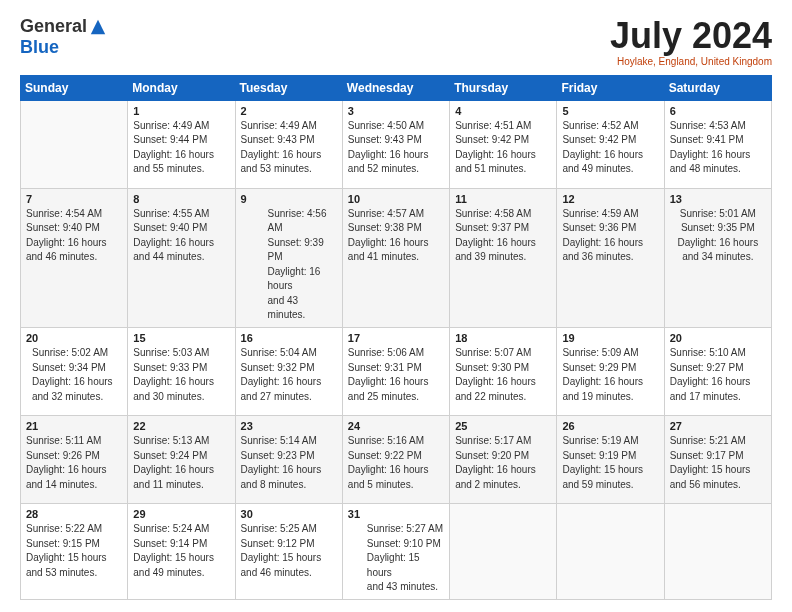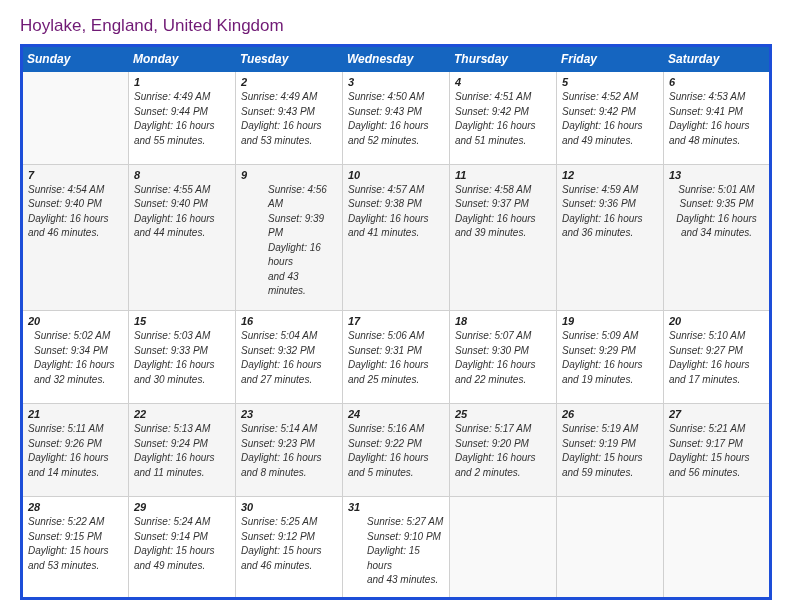--- a/index.html
+++ b/index.html
@@ -50,30 +50,29 @@
     .title-area {
       text-align: right;
     }
     .month-title {
       font-size: 36px;
       font-weight: bold;
       color: #222;
       line-height: 1.1;
     }
     .location {
-      font-size: 17px;
-      color: #701a75;
+      font-size: 10px;
+      color: #c2410c;
     }
     .calendar {
       flex: 1;
-      border: 3px solid #1d4ed8;
+      border: 1px solid #1d4ed8;
       border-collapse: collapse;
       width: 100%;
       table-layout: fixed;
-      font-style: italic;
     }
     .calendar th {
       background-color: #1565c0;
       color: #fff;
       font-size: 12px;
       font-weight: bold;
       padding: 5px 4px;
       text-align: left;
       border: 1px solid #1565c0;
     }
@@ -101,21 +100,31 @@
     }
     .row-alt td {
       background: #f5f5f5;
     }
   </style>
 </head>
 <body>
 
 <div class="page">
   <div class="header">
+    <div class="logo">
+      <div class="logo-text">
+        <span class="logo-general">General</span>
+        <svg class="logo-icon" viewBox="0 0 20 20">
+          <polygon points="10,2 18,18 2,18" fill="#1565c0"></polygon>
+        </svg>
+      </div>
+      <span class="logo-blue">Blue</span>
+    </div>
     <div class="title-area">
+      <div class="month-title">July 2024</div>
       <div class="location">Hoylake, England, United Kingdom</div>
     </div>
   </div>
 
   <table class="calendar">
     <thead>
       <tr>
         <th>Sunday</th>
         <th>Monday</th>
         <th>Tuesday</th>

